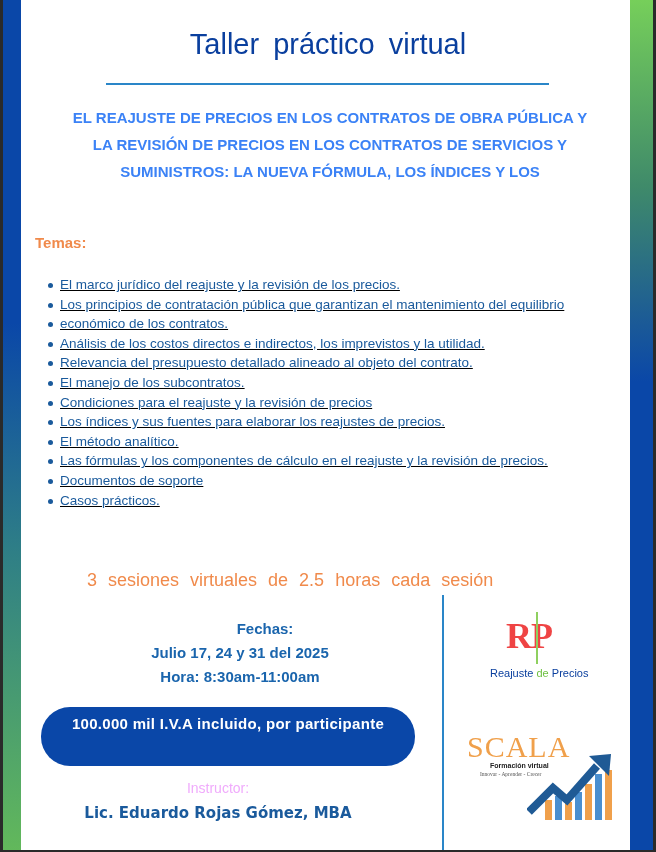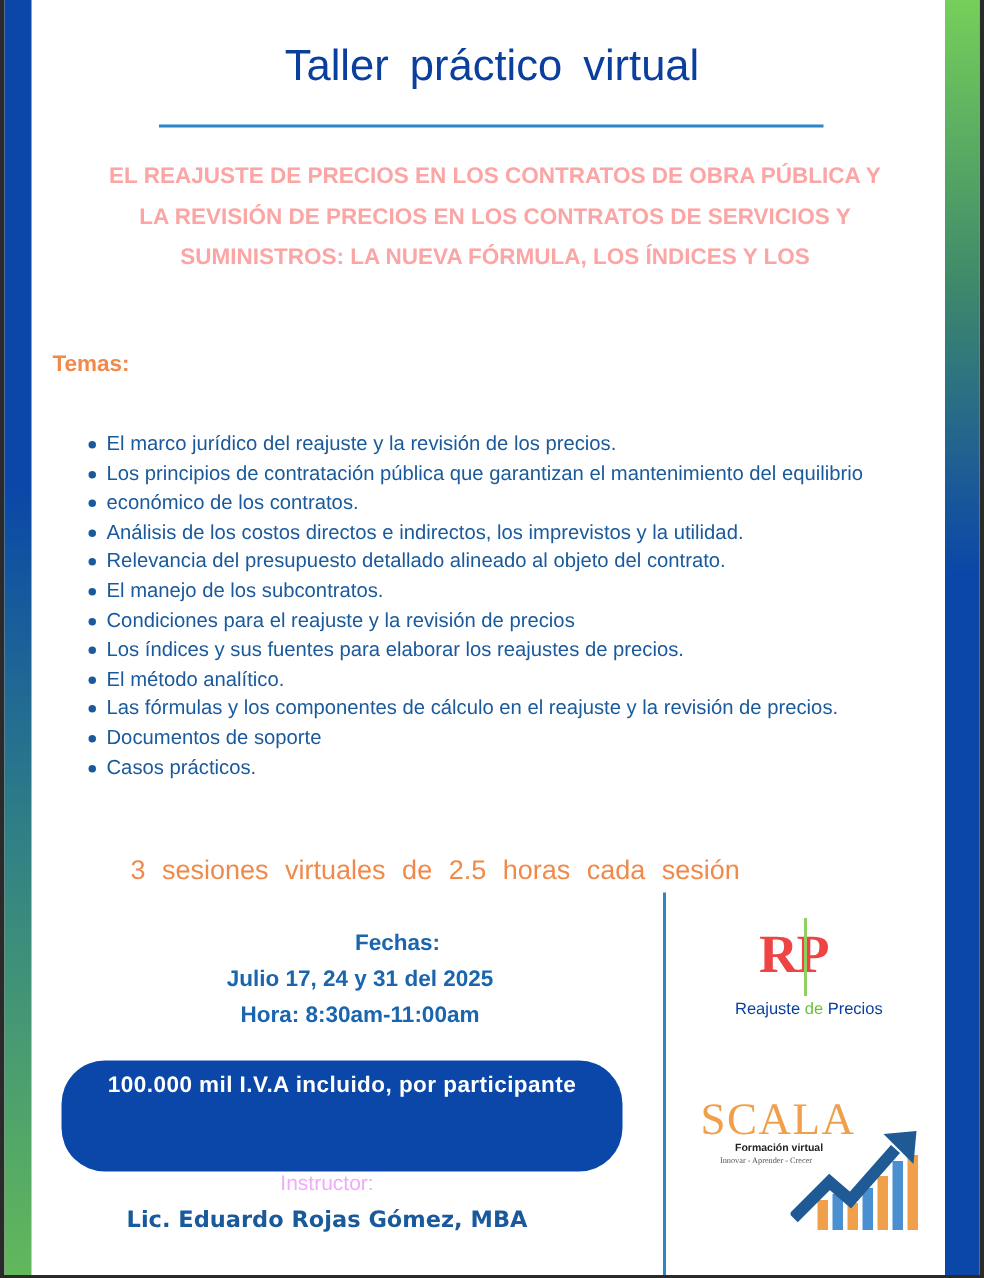--- a/index.html
+++ b/index.html
@@ -4,30 +4,30 @@
 <style>
   html, body { margin:0; padding:0; }
   body { width:656px; height:852px; background:#2a2a2a; position:relative; overflow:hidden; font-family:"Liberation Sans", sans-serif; }
   .page { position:absolute; left:3px; top:0; width:650px; height:850px; background:#ffffff; }
   .bar-left { position:absolute; left:3px; top:0; width:18px; height:850px;
     background:linear-gradient(to bottom,#0a47a8 0%,#0a47a8 38%,#2f7f86 65%,#62b85b 100%); }
   .bar-right { position:absolute; left:630px; top:0; width:23px; height:850px;
     background:linear-gradient(to bottom,#76cf5a 0%,#3f8a6a 22%,#1b5a97 38%,#0a47a8 45%,#0a47a8 100%); }
   .title { position:absolute; left:0; width:656px; top:28px; text-align:center; font-size:29px; color:#0a3f9e; word-spacing:6px; }
   .rule { position:absolute; left:106px; top:83px; width:443px; height:2px; background:#2a86c8; }
-  .subtitle { position:absolute; left:30px; width:600px; top:104px; text-align:center; font-size:15px; font-weight:bold; color:#fca5a5; line-height:27px; }
+  .subtitle { position:absolute; left:30px; width:600px; top:104px; text-align:center; font-size:15px; font-weight:bold; color:#3b82f6; line-height:27px; }
   .temas { position:absolute; left:35px; top:234px; font-size:15px; font-weight:bold; color:#f08a4b; }
-  ul.topics { position:absolute; left:48px; top:275px; width:570px; margin:11px; padding:0; list-style:none; }
+  ul.topics { position:absolute; left:48px; top:275px; width:570px; margin:0; padding:0; list-style:none;text-decoration:underline; }
   ul.topics li { position:relative; padding-left:12px; font-size:13.5px; line-height:19.6px; color:#1a5a9c; }
   ul.topics li .dot { position:absolute; left:0; top:8px; width:5px; height:5px; border-radius:50%; background:#1a5a9c; }
   .sessions { position:absolute; left:43px; top:570px; font-size:18px; color:#f08a4b; word-spacing:6px;margin-left:44px; }
   .vline { position:absolute; left:442px; top:595px; width:2px; height:255px; background:#2a86c8; }
   .dates { position:absolute; left:120px; width:240px; top:617px; text-align:center; font-size:15px; font-weight:bold; color:#1a65ad; line-height:24px; }
   .dates .hdr { padding-left:50px; }
-  .price { position:absolute; left:41px; top:707px; width:374px; height:74px; border-radius:29px; background:#0a47a8; color:#fff; text-align:center; font-size:15px; font-weight:bold; line-height:25px; padding-top:4px; box-sizing:border-box; letter-spacing:0.3px; }
+  .price { position:absolute; left:41px; top:707px; width:374px; height:59px; border-radius:29px; background:#0a47a8; color:#fff; text-align:center; font-size:15px; font-weight:bold; line-height:25px; padding-top:4px; box-sizing:border-box; letter-spacing:0.3px; }
   .instr-label { position:absolute; left:0; width:436px; top:780px; text-align:center; font-size:14px; color:#f0abfc; }
   .instr-name { position:absolute; left:0; width:436px; top:804px; text-align:center; font-size:15px; font-weight:bold; color:#1a5a9c; font-family:"DejaVu Sans", sans-serif; }
   .rp { position:absolute; left:506px; top:615px; font-family:"Liberation Serif", serif; font-weight:bold; font-size:36px; color:#ef4444; letter-spacing:-1px; }
   .rp-line { position:absolute; left:536px; top:612px; width:2px; height:52px; background:#8fd060; }
   .rp-caption { position:absolute; left:490px; top:667px; font-size:11px; color:#0a3f9e; }
   .rp-caption .de { color:#6cbf3f; }
   .scala { position:absolute; left:467px; top:730px; font-family:"Liberation Serif", serif; font-size:30px; color:#f0a04b; letter-spacing:1px; }
   .scala-sub { position:absolute; left:490px; top:762px; font-size:7px; font-weight:bold; color:#222; }
   .scala-tag { position:absolute; left:480px; top:771px; font-family:"Liberation Serif", serif; font-size:5.5px; color:#555; }
   .scala-chart { position:absolute; left:527px; top:752px; }

